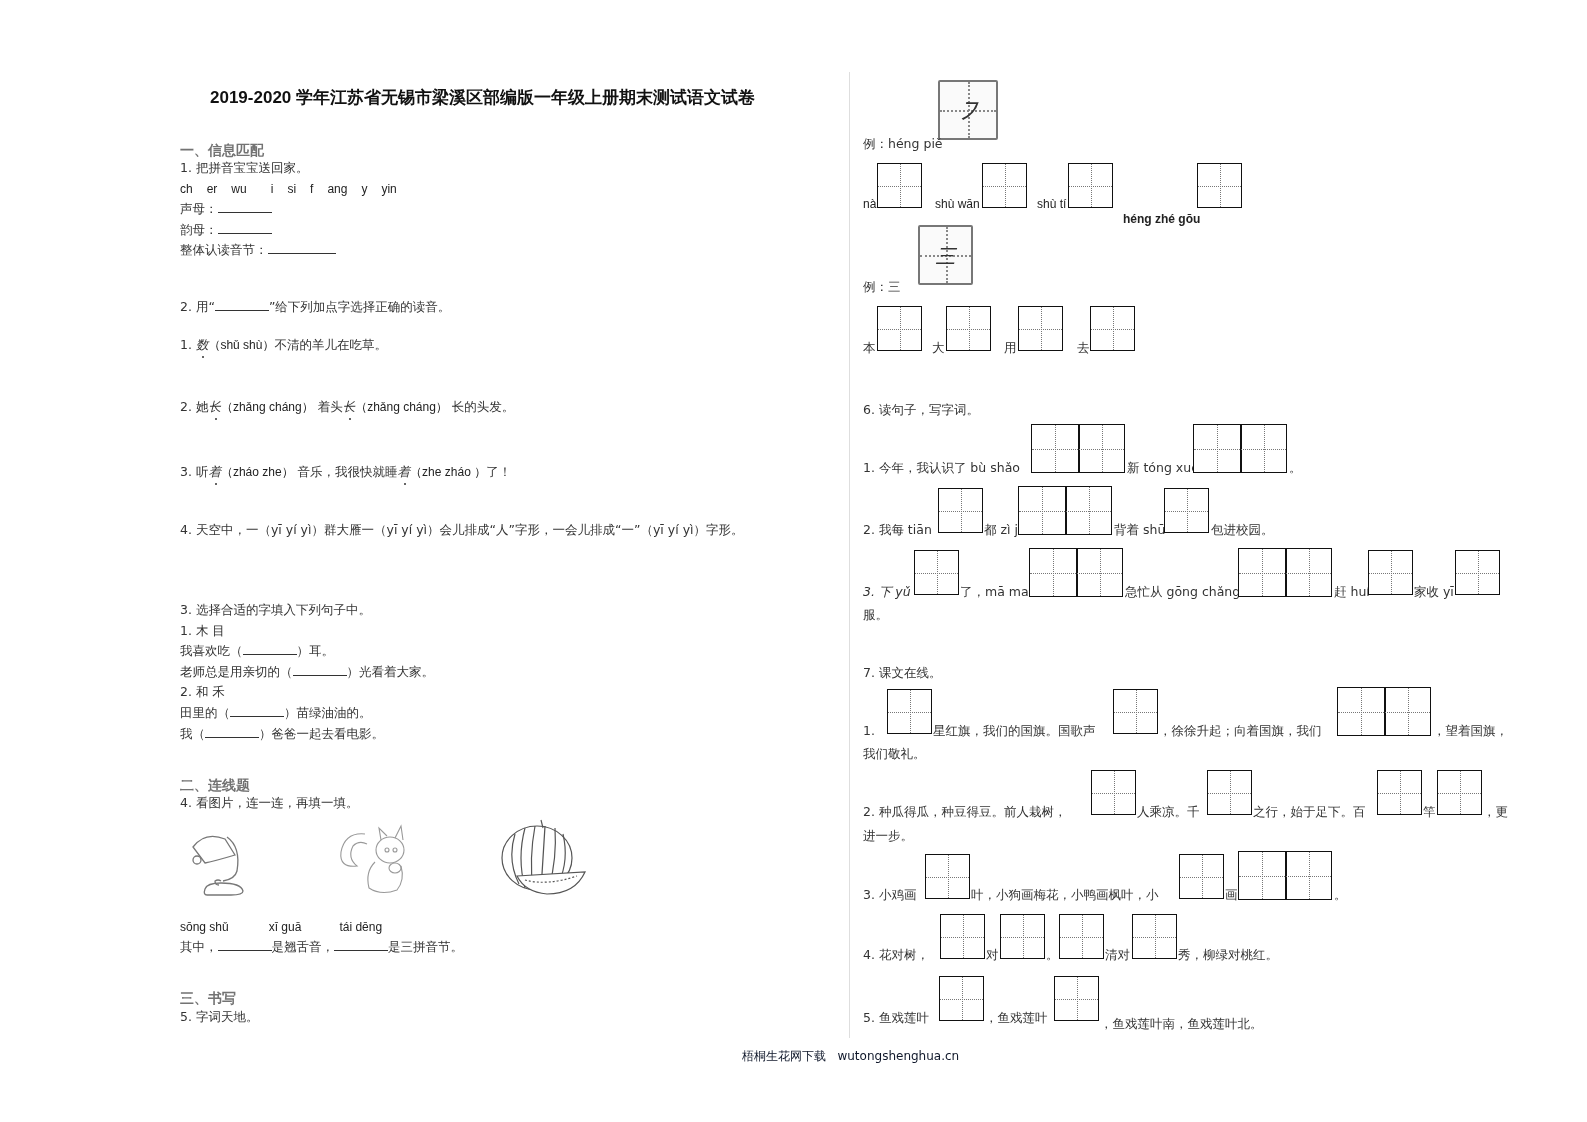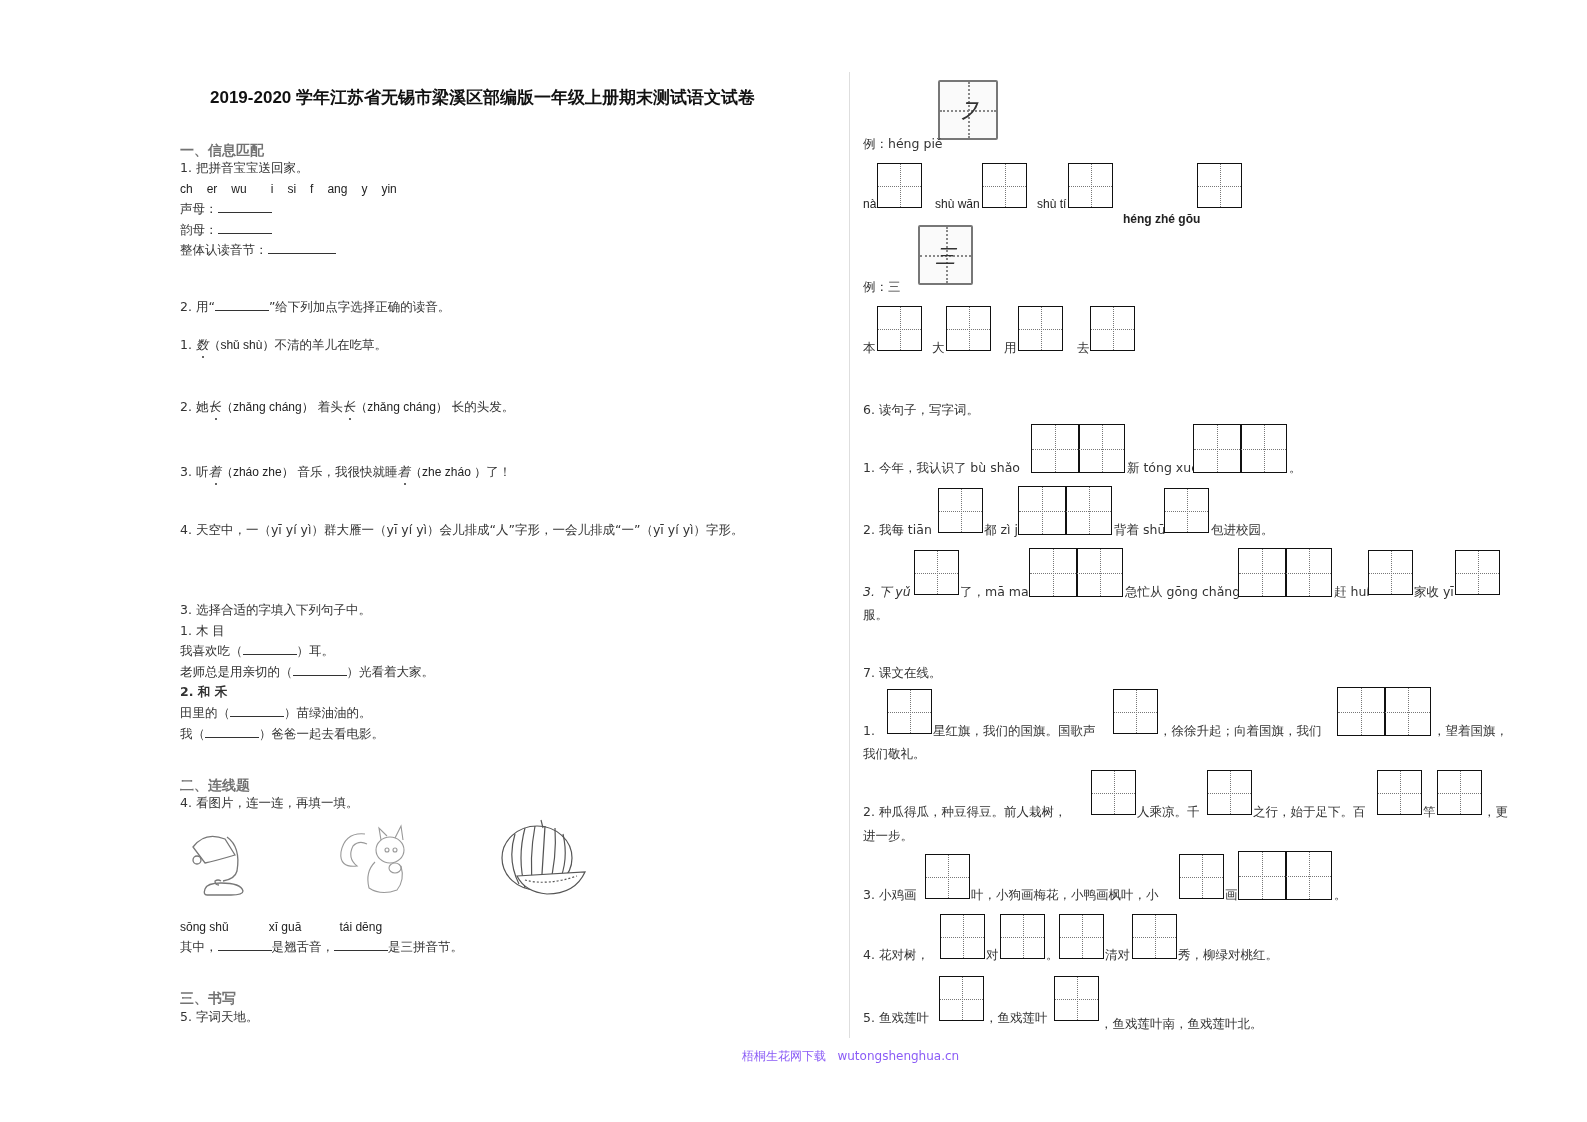--- a/index.html
+++ b/index.html
@@ -21,21 +21,21 @@
   .box2 { position:absolute; width:94px; height:49px; border:1px solid #111; box-sizing:border-box; background:#fff; }
   .box2 .c { position:absolute; top:0; width:46px; height:47px; }
   .box2 .c:first-child { left:0; border-right:2px solid #111; }
   .box2 .c:last-child { left:47px; }
   .box2 .c::before { content:""; position:absolute; left:50%; top:0; bottom:0; border-left:1px dotted #777; }
   .box2::after { content:""; position:absolute; top:50%; left:0; right:0; border-top:1px dotted #777; }
   .sample { position:absolute; border:2px solid #777; border-radius:2px; background:#fafafa; box-sizing:border-box; }
   .sample .v { position:absolute; left:50%; top:0; bottom:0; border-left:2px dotted #888; }
   .sample .hl { position:absolute; top:50%; left:0; right:0; border-top:2px dotted #888; }
   .sample .g { position:absolute; left:0; right:0; top:0; bottom:0; text-align:center; font-size:26px; color:#333; line-height:58px; font-style:italic; }
-  .footer { font-size:12px; color:#8b5cf6; }
+  .footer { font-size:12px; color:#0f172a; }
 </style>
 </head>
 <body>
 
 <div class="abs title" style="left:210px; top:86px;">2019-2020 学年江苏省无锡市梁溪区部编版一年级上册期末测试语文试卷</div>
 <div class="abs h" style="left:180px; top:119px;">一、信息匹配</div>
 
 <div class="abs t" style="left:180px; top:160px;">1. 把拼音宝宝送回家。</div>
 <div class="abs py" style="left:180px; top:182px; word-spacing:0;">
   <span style="margin-right:14px">ch</span><span style="margin-right:14px">er</span><span style="margin-right:24px">wu</span><span style="margin-right:14px">i</span><span style="margin-right:14px">si</span><span style="margin-right:14px">f</span><span style="margin-right:14px">ang</span><span style="margin-right:14px">y</span><span>yin</span>
@@ -56,21 +56,21 @@
   <span>3.</span>&nbsp;<span>听</span><span class="dot" style="font-style:italic">着</span><span class="py">（zháo  zhe）</span>&nbsp;<span>音乐，我很快就睡</span><span class="dot" style="font-style:italic">着</span><span class="py">（zhe  zháo ）</span><span>了！</span>
 </div>
 <div class="abs t" style="left:180px; top:522px;">
   <span>4.</span>&nbsp;<span>天空中，一（yī  yí  yì）群大雁一（yī  yí  yì）会儿排成“人”字形，一会儿排成“一”（yī  yí  yì）字形。</span>
 </div>
 
 <div class="abs t" style="left:180px; top:602px;">3. 选择合适的字填入下列句子中。</div>
 <div class="abs t" style="left:180px; top:623px;">1.  木    目</div>
 <div class="abs t" style="left:180px; top:643px;"><span>我喜欢吃（</span><span class="blank" style="width:54px"></span><span>）耳。</span></div>
 <div class="abs t" style="left:180px; top:664px;"><span>老师总是用亲切的（</span><span class="blank" style="width:54px"></span><span>）光看着大家。</span></div>
-<div class="abs t" style="left:180px; top:684px;font-weight:bold;">2.  和   禾</div>
+<div class="abs t" style="left:180px; top:684px;">2.  和   禾</div>
 <div class="abs t" style="left:180px; top:705px;"><span>田里的（</span><span class="blank" style="width:54px"></span><span>）苗绿油油的。</span></div>
 <div class="abs t" style="left:180px; top:726px;"><span>我（</span><span class="blank" style="width:54px"></span><span>）爸爸一起去看电影。</span></div>
 
 <div class="abs h" style="left:180px; top:754px;">二、连线题</div>
 <div class="abs t" style="left:180px; top:795px;">4. 看图片，连一连，再填一填。</div>
 
 <svg class="abs" style="left:185px; top:825px;" width="70" height="75" viewBox="0 0 70 75">
   <g fill="none" stroke="#777" stroke-width="1.3">
     <path d="M8 22 Q20 6 40 14 L50 30 Q30 36 20 38 Z"></path>
     <circle cx="12" cy="35" r="4"></circle>

